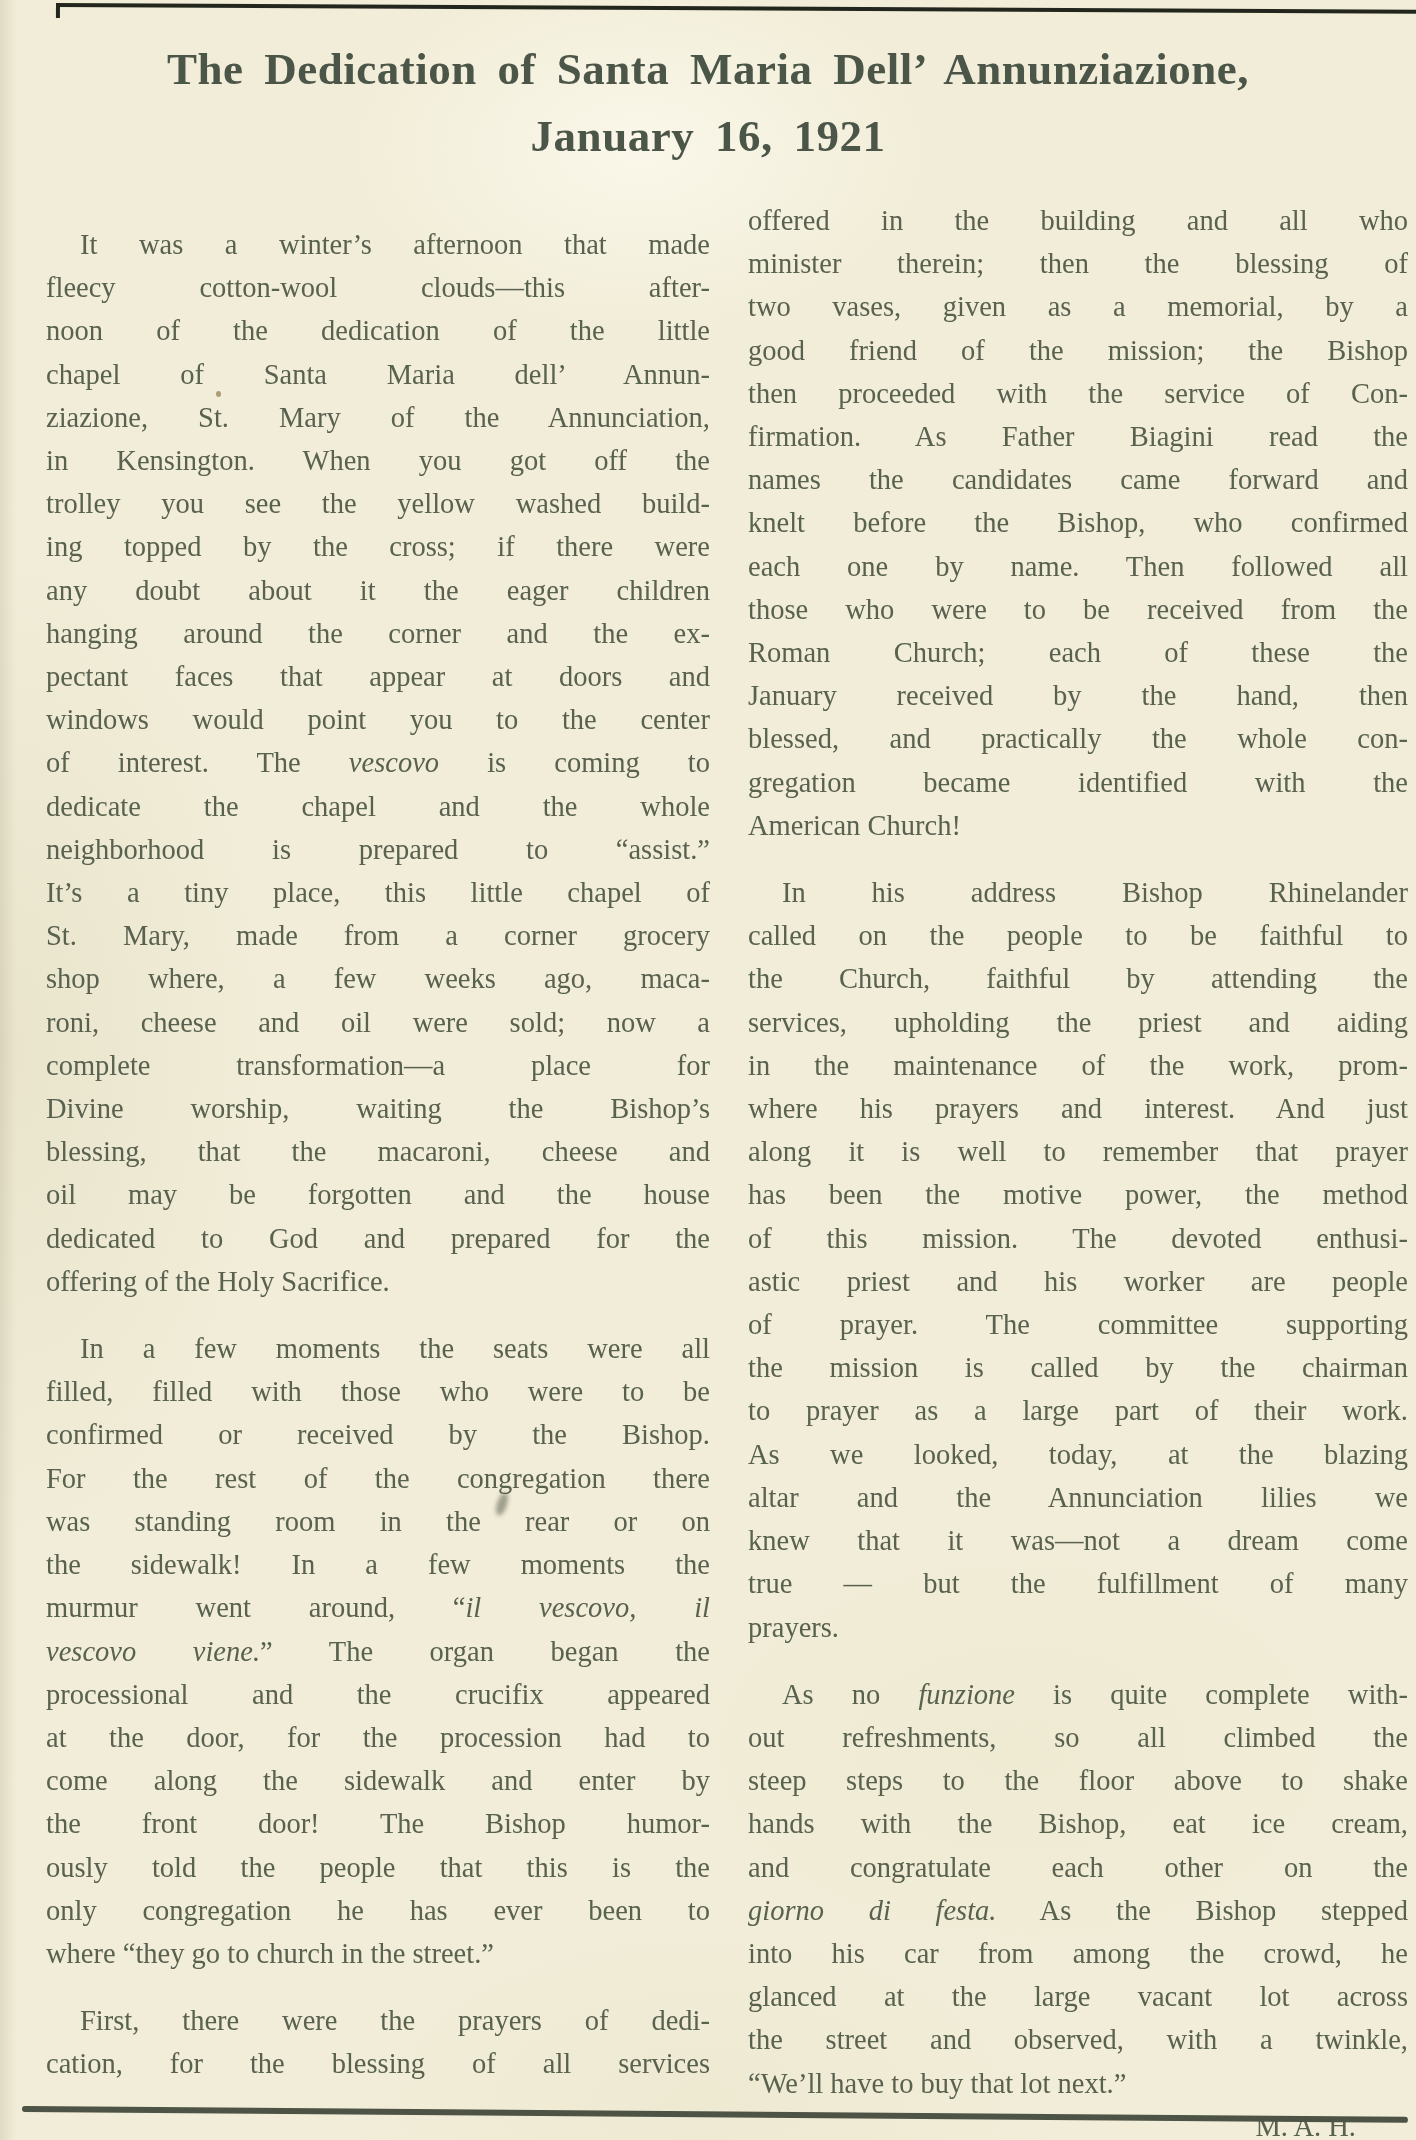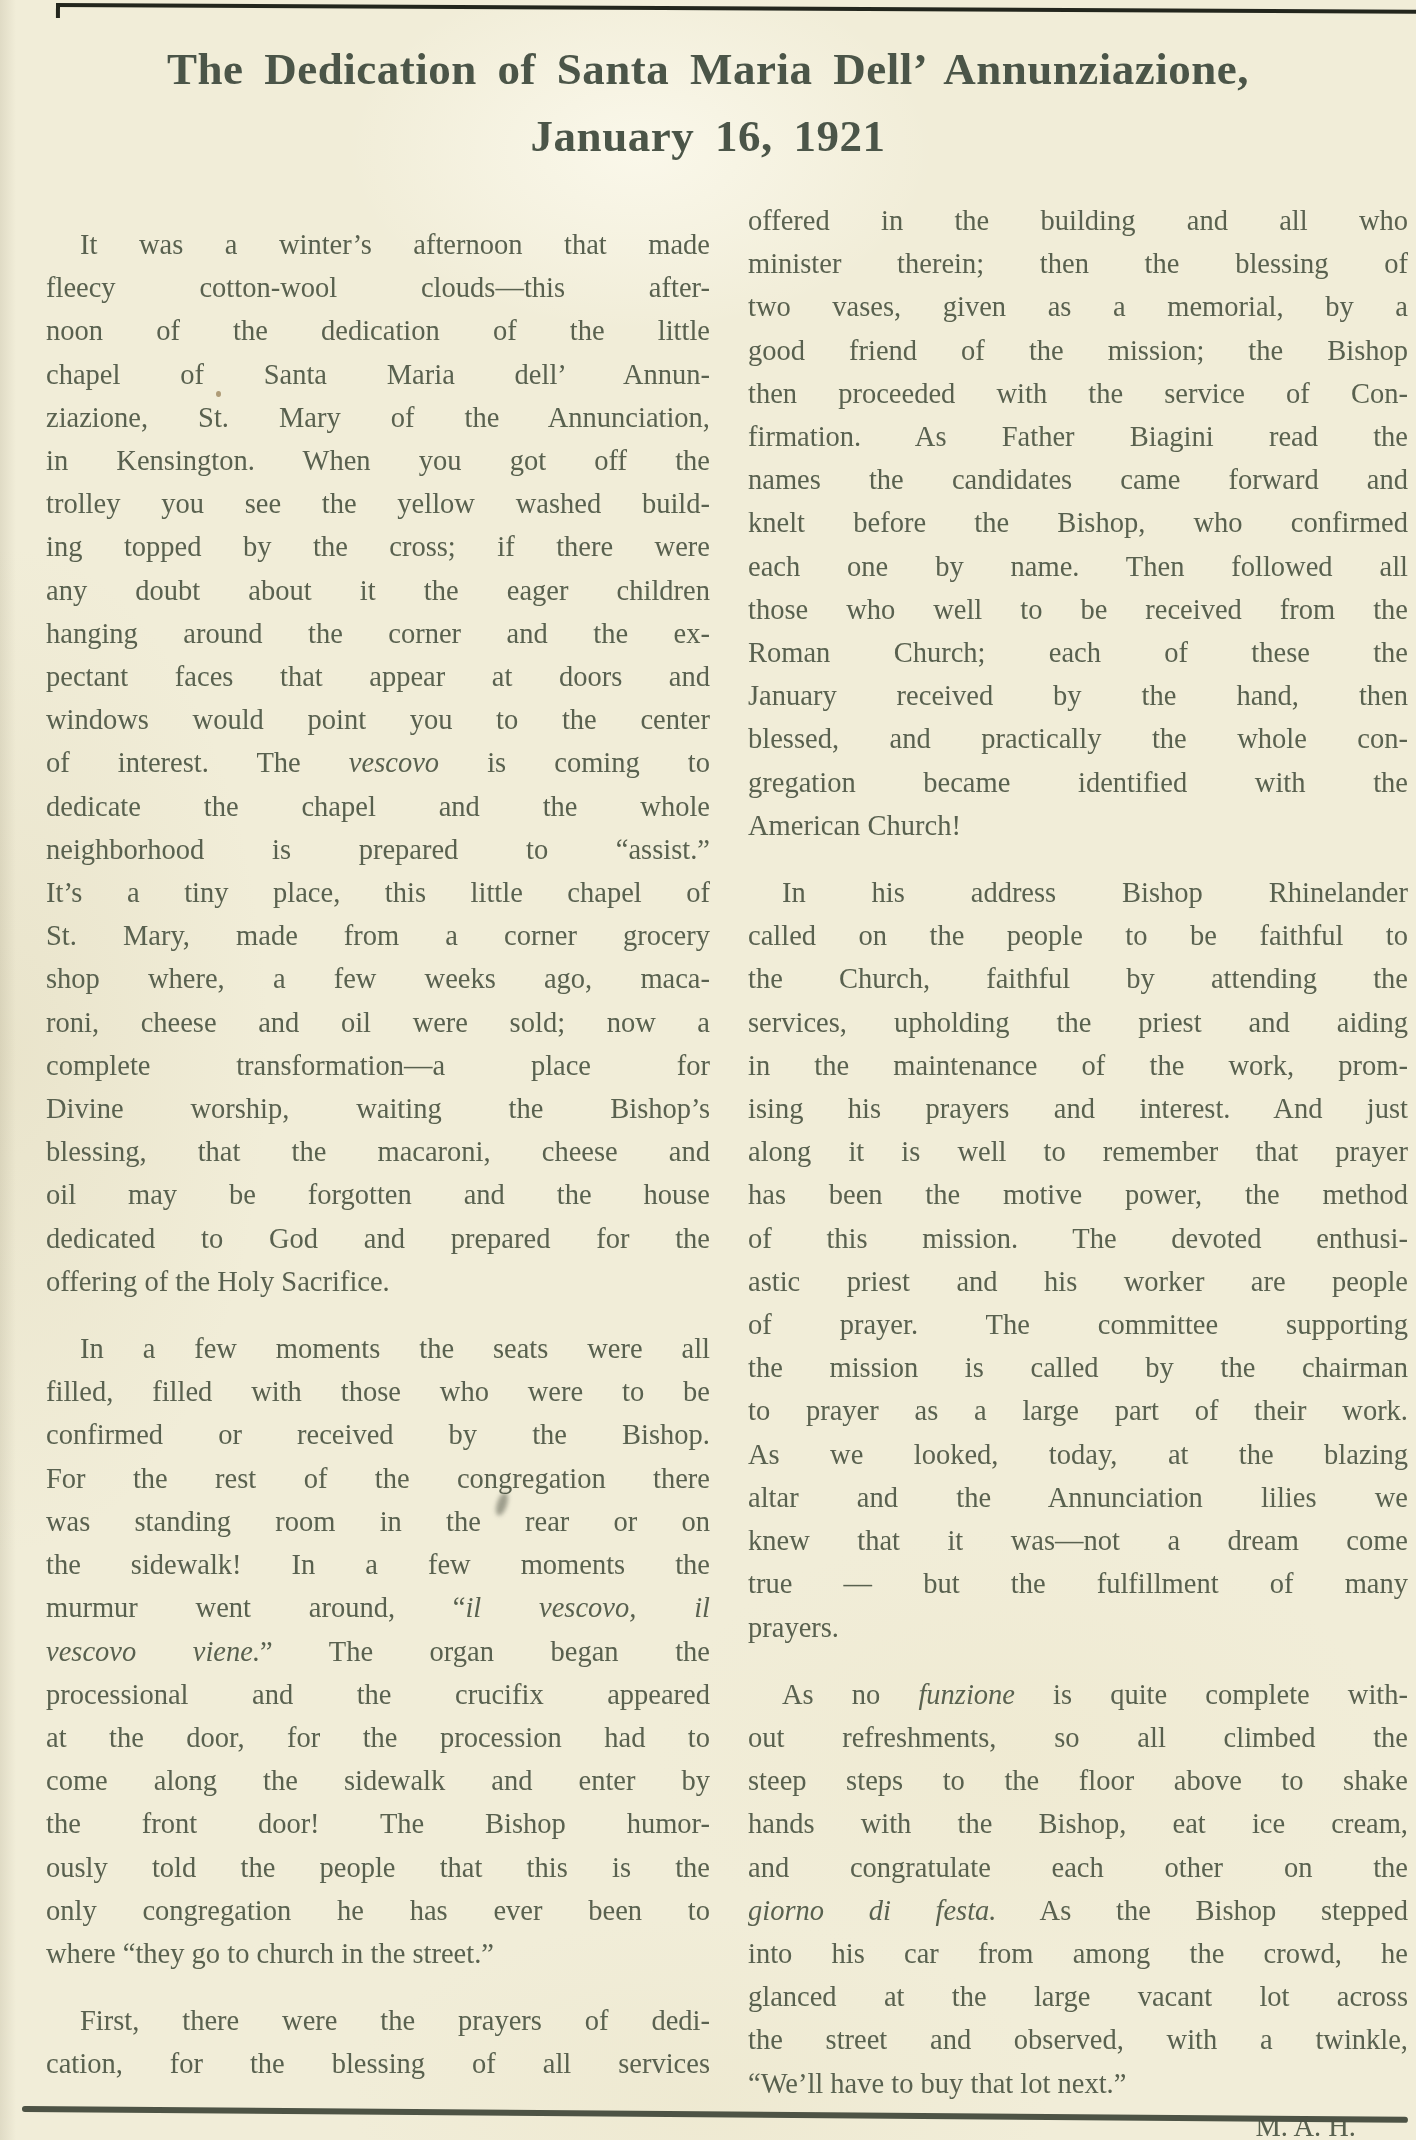--- a/index.html
+++ b/index.html
@@ -109,32 +109,32 @@
   <div class="col" id="col-right">
       <div class="ln">offered in the building and all who</div>
       <div class="ln">minister therein; then the blessing of</div>
       <div class="ln">two vases, given as a memorial, by a</div>
       <div class="ln">good friend of the mission; the Bishop</div>
       <div class="ln">then proceeded with the service of Con-</div>
       <div class="ln">firmation. As Father Biagini read the</div>
       <div class="ln">names the candidates came forward and</div>
       <div class="ln">knelt before the Bishop, who confirmed</div>
       <div class="ln">each one by name. Then followed all</div>
-      <div class="ln">those who well to be received from the</div>
+      <div class="ln">those who were to be received from the</div>
       <div class="ln">Roman Church; each of these the</div>
       <div class="ln">January received by the hand, then</div>
       <div class="ln">blessed, and practically the whole con-</div>
       <div class="ln">gregation became identified with the</div>
       <div class="ln end">American Church!</div>
       <div class="ln ind">In his address Bishop Rhinelander</div>
       <div class="ln">called on the people to be faithful to</div>
       <div class="ln">the Church, faithful by attending the</div>
       <div class="ln">services, upholding the priest and aiding</div>
       <div class="ln">in the maintenance of the work, prom-</div>
-      <div class="ln">ising his prayers and interest. And just</div>
+      <div class="ln">where his prayers and interest. And just</div>
       <div class="ln">along it is well to remember that prayer</div>
       <div class="ln">has been the motive power, the method</div>
       <div class="ln">of this mission. The devoted enthusi-</div>
       <div class="ln">astic priest and his worker are people</div>
       <div class="ln">of prayer. The committee supporting</div>
       <div class="ln">the mission is called by the chairman</div>
       <div class="ln">to prayer as a large part of their work.</div>
       <div class="ln">As we looked, today, at the blazing</div>
       <div class="ln">altar and the Annunciation lilies we</div>
       <div class="ln">knew that it was—not a dream come</div>

